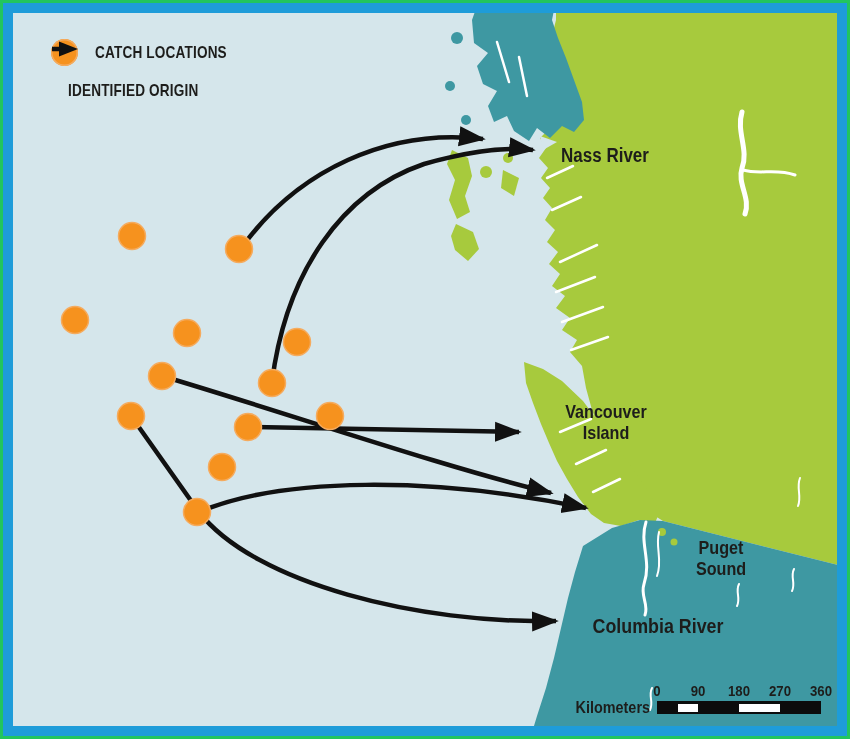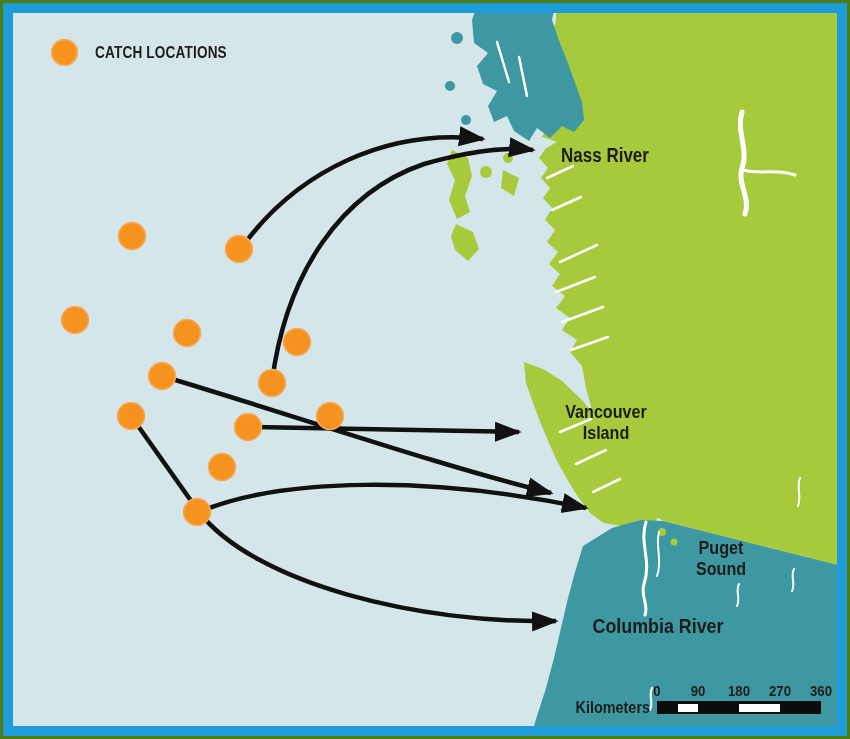--- a/index.html
+++ b/index.html
@@ -1,16 +1,16 @@
 <!DOCTYPE html>
 <html style="--ocean: #d5e6eb; --land-green: #a7ca3d; --land-teal: #3e98a2; --frame-blue: #1e9cd9; --catch-orange: #f6921e; --dot-rim-orange: #f5ab5e; --arrow-black: #111111; --label-black: #1d1d1b;"><head>
 <meta charset="utf-8">
 <style>
   html,body{margin:0;padding:0;background:#fff;}
-  .frame{width:850px;height:739px;background:#4d7c0f;box-sizing:border-box;padding:3px;position:relative;
+  .frame{width:850px;height:739px;background:#22c55e;box-sizing:border-box;padding:3px;position:relative;
          font-family:"Liberation Sans","DejaVu Sans",sans-serif;}
   .border{width:844px;height:733px;box-sizing:border-box;border:10px solid var(--frame-blue,#1e9cd9);}
   .map{position:relative;width:824px;height:713px;background:var(--ocean,#d5e6eb);overflow:hidden;}
   .map svg{position:absolute;left:0;top:0;}
   
   .legend{position:absolute;left:38px;top:26px;z-index:5;}
   .legend-row{display:flex;align-items:center;height:27px;margin-bottom:11px;}
   .legend-swatch{width:27px;height:27px;border-radius:50%;background:var(--catch-orange,#f6921e);
                  box-shadow:inset 0 0 0 1.5px #f5ab5e;flex:0 0 27px;}
   .legend-arrow{width:30px;height:20px;flex:0 0 30px;display:block;}
@@ -113,20 +113,27 @@
             <circle cx="222" cy="467" r="13.5" fill="#f6921e" stroke="#f5ab5e" stroke-width="1.5"></circle>
             <circle cx="197" cy="512" r="13.5" fill="#f6921e" stroke="#f5ab5e" stroke-width="1.5"></circle>
           </g>
       </svg>
 
       <div class="legend">
         <div class="legend-row">
           <span class="legend-swatch"></span>
           <span class="legend-label">CATCH LOCATIONS</span>
         </div>
+        <div class="legend-row">
+          <svg class="legend-arrow" viewBox="0 0 30 20">
+            <line x1="1" y1="10" x2="10" y2="10" stroke="#111" stroke-width="4.5"></line>
+            <polygon points="8,2.5 27,10 8,17.5" fill="#111"></polygon>
+          </svg>
+          <span class="legend-label">IDENTIFIED ORIGIN</span>
+        </div>
       </div>
 
       <div class="map-label lbl-nass">Nass River</div>
       <div class="map-label lbl-vancouver">
         <div>Vancouver</div>
         <div>Island</div>
       </div>
       <div class="map-label lbl-puget">
         <div>Puget</div>
         <div>Sound</div>

